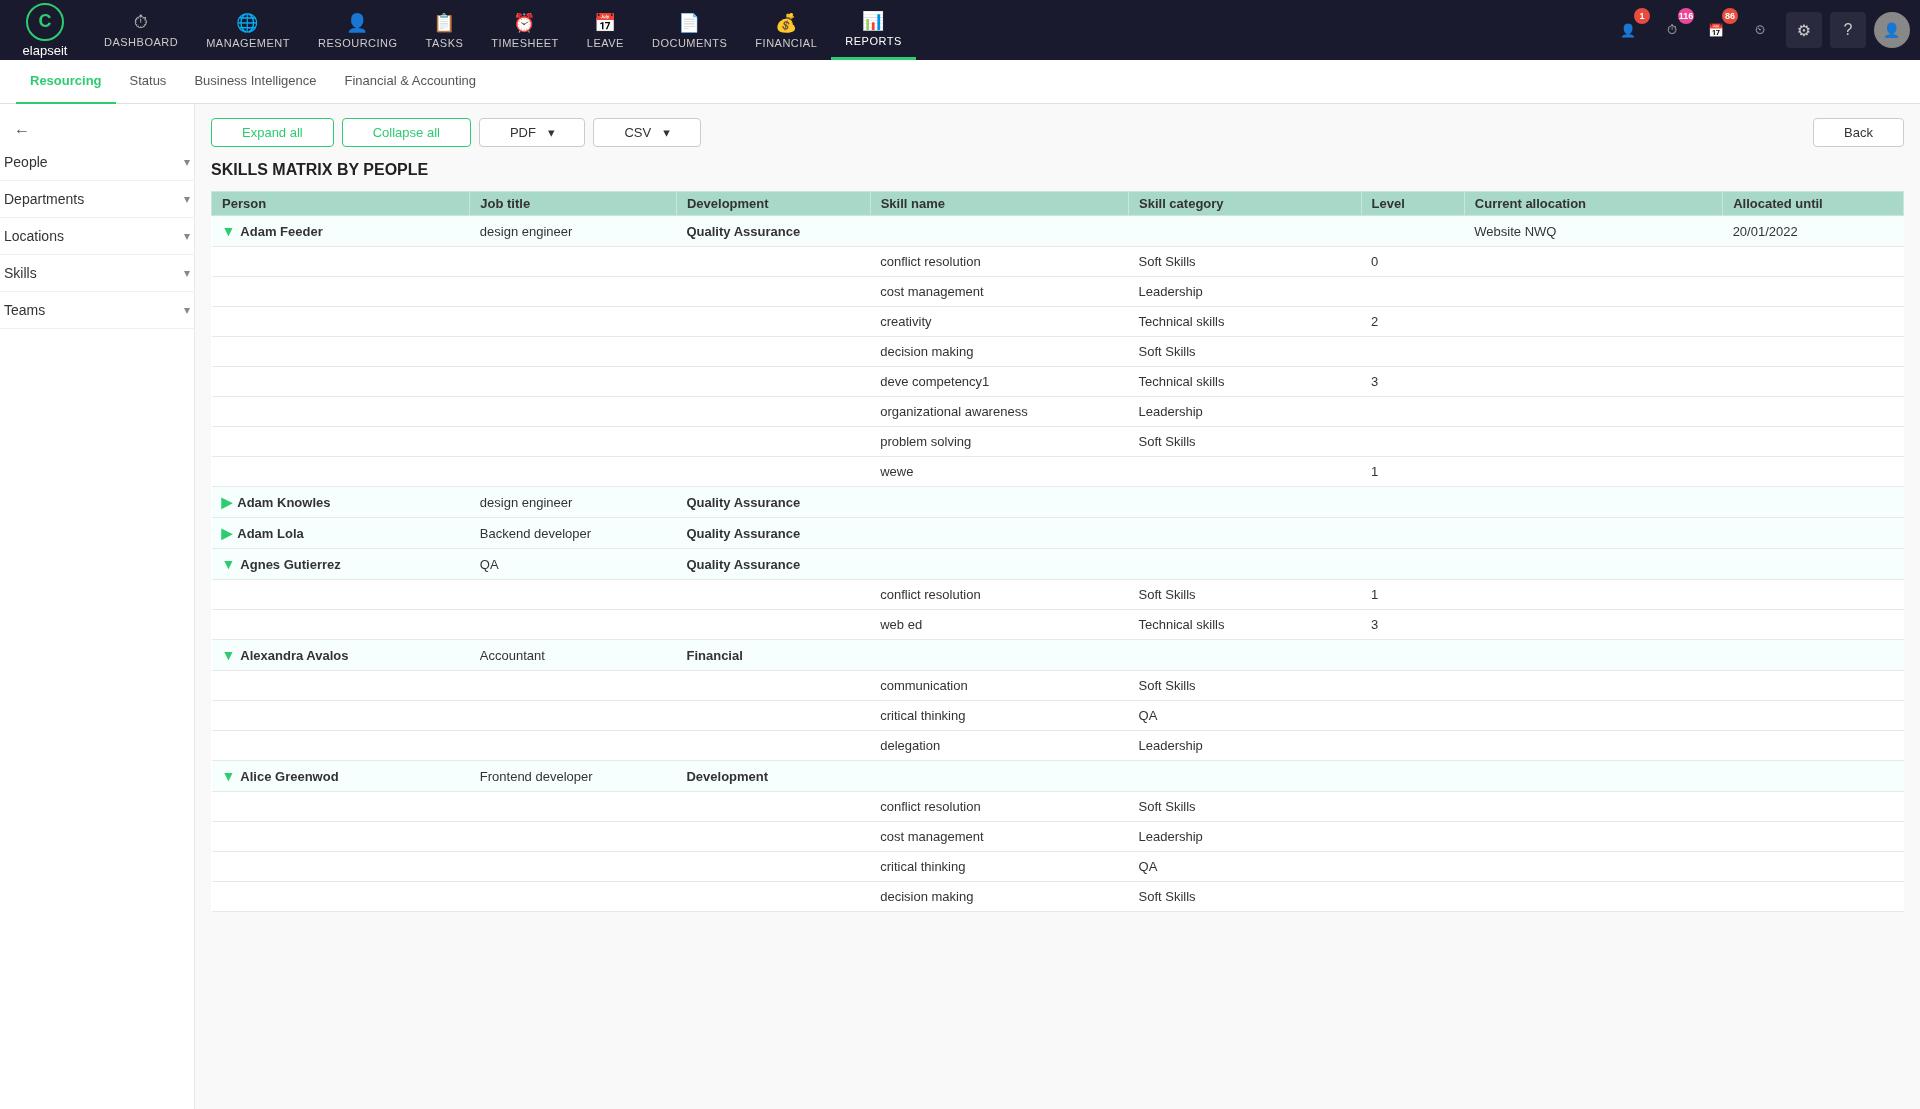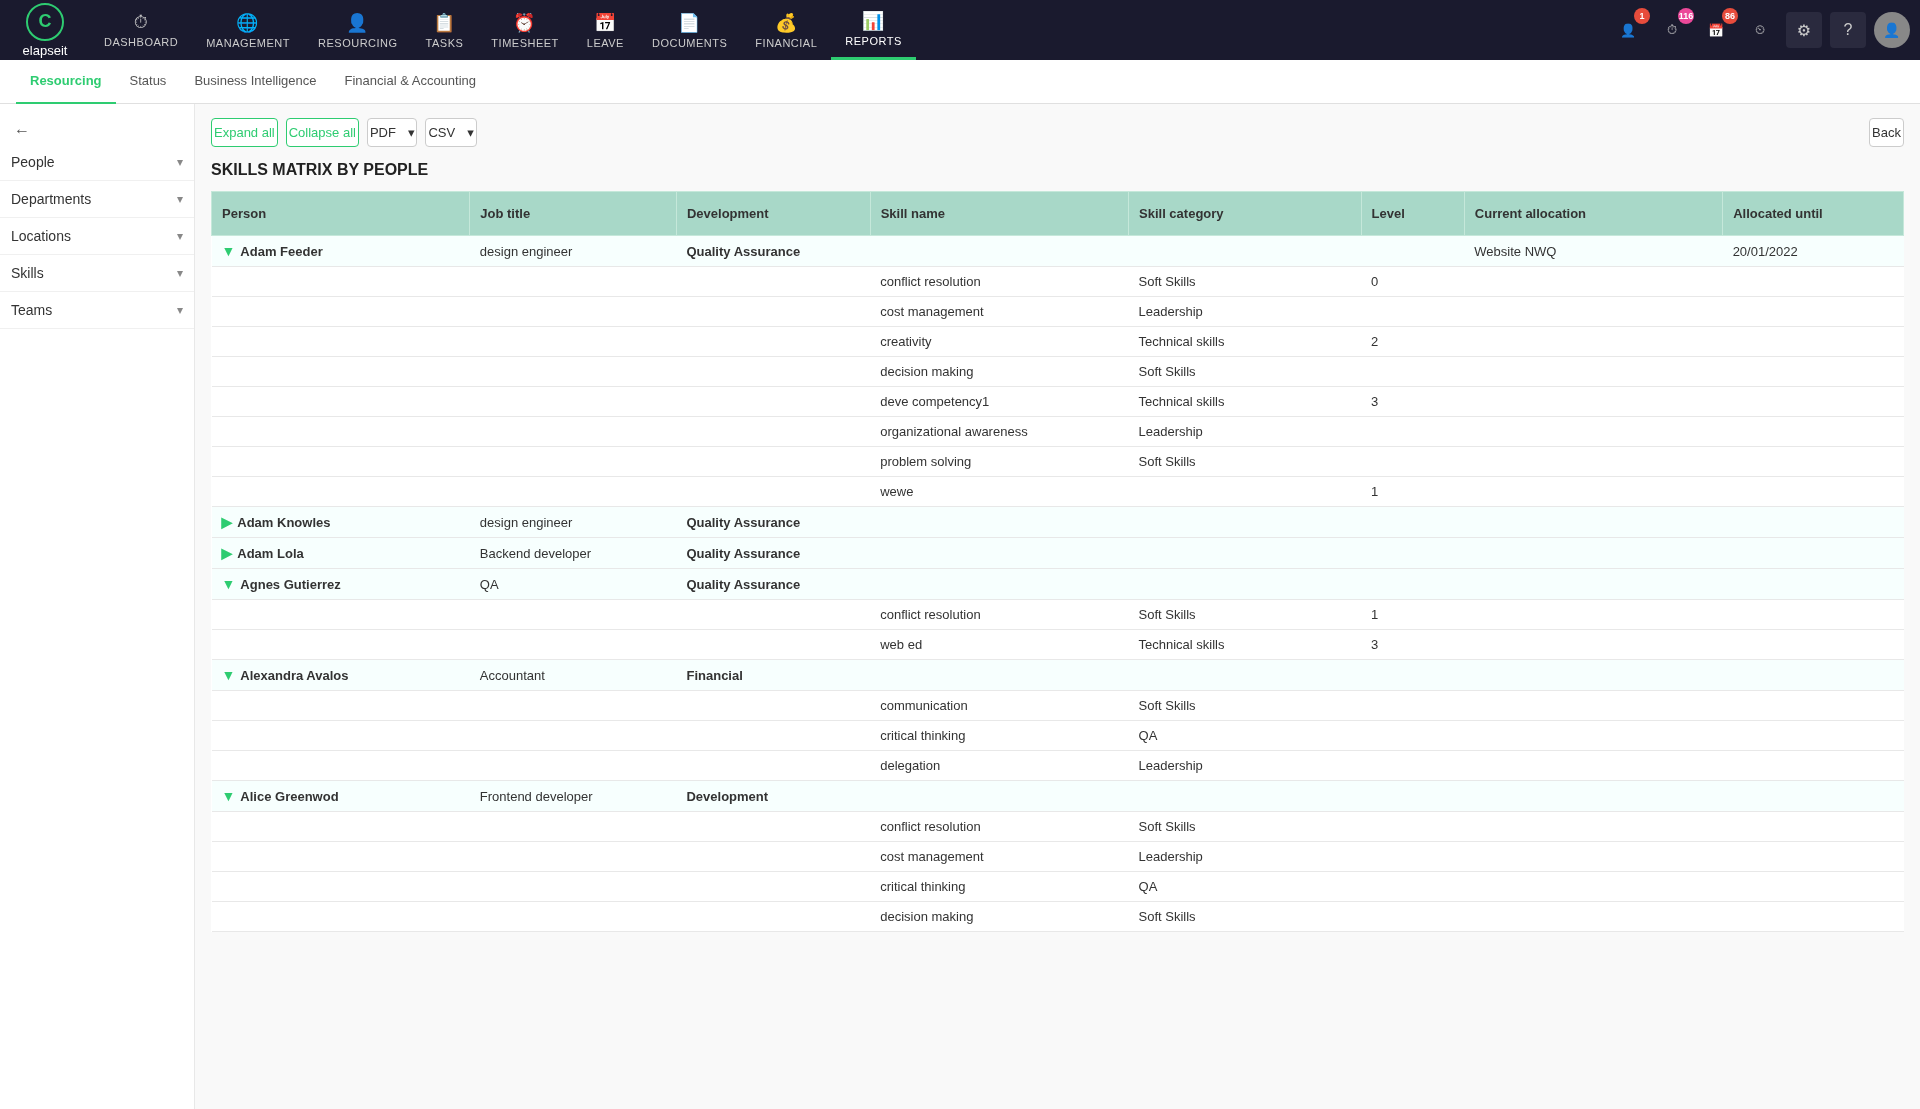--- a/index.html
+++ b/index.html
@@ -80,49 +80,49 @@
     .sidebar {
       width: 195px; min-width: 195px; background: #fff;
       border-right: 1px solid #e8e8e8; padding: 10px 0;
       overflow-y: auto;
     }
     .back-arrow {
       padding: 6px 14px; cursor: pointer; font-size: 16px; color: #555;
     }
     .sidebar-item {
       display: flex; align-items: center; justify-content: space-between;
-      padding: 10px 11px; cursor: pointer; font-size: 14px; color: #333;
+      padding: 10px 4px; cursor: pointer; font-size: 14px; color: #333;
       border-bottom: 1px solid #f0f0f0;
     }
     .chevron { font-size: 12px; color: #888; }
 
     
     .content { flex: 1; overflow-y: auto; padding: 14px 16px; background: #f9f9f9; }
 
     
     .toolbar { display: flex; align-items: center; gap: 8px; margin-bottom: 14px; }
     .btn {
-      padding: 6px 2px; border-radius: 4px; cursor: pointer;
+      padding: 6px 30px; border-radius: 4px; cursor: pointer;
       font-size: 13px; border: 1px solid #ccc; background: #fff; color: #333;
     }
     .btn-outline-green {
       border: 1.5px solid #2ecc71; color: #2ecc71; background: #fff;
     }
     .btn-back {
       margin-left: auto; border: 1px solid #ccc; background: #fff; color: #333;
     }
     .btn-dropdown { display: flex; align-items: center; gap: 12px; }
 
     
     .page-title { font-size: 16px; font-weight: 700; color: #222; margin-bottom: 12px; }
 
     
     .skills-table { width: 100%; border-collapse: collapse; background: #fff; font-size: 13px; }
     .skills-table thead tr th {
-      background: #a8d8c8; color: #333; padding: 14px 10px;
+      background: #a8d8c8; color: #333; padding: 4px 10px;
       text-align: left; font-weight: 600; border: 1px solid #c5e8da;
     }
     .skills-table tbody tr { border-bottom: 1px solid #e8e8e8; }
     .skills-table td { padding: 7px 10px; vertical-align: middle; }
 
     .person-row td { background: #f7fffe; }
     .person-name { font-weight: 600; display: flex; align-items: center; gap: 5px; }
     .arrow-down { color: #2ecc71; font-size: 14px; }
     .arrow-right { color: #2ecc71; font-size: 14px; }
 

